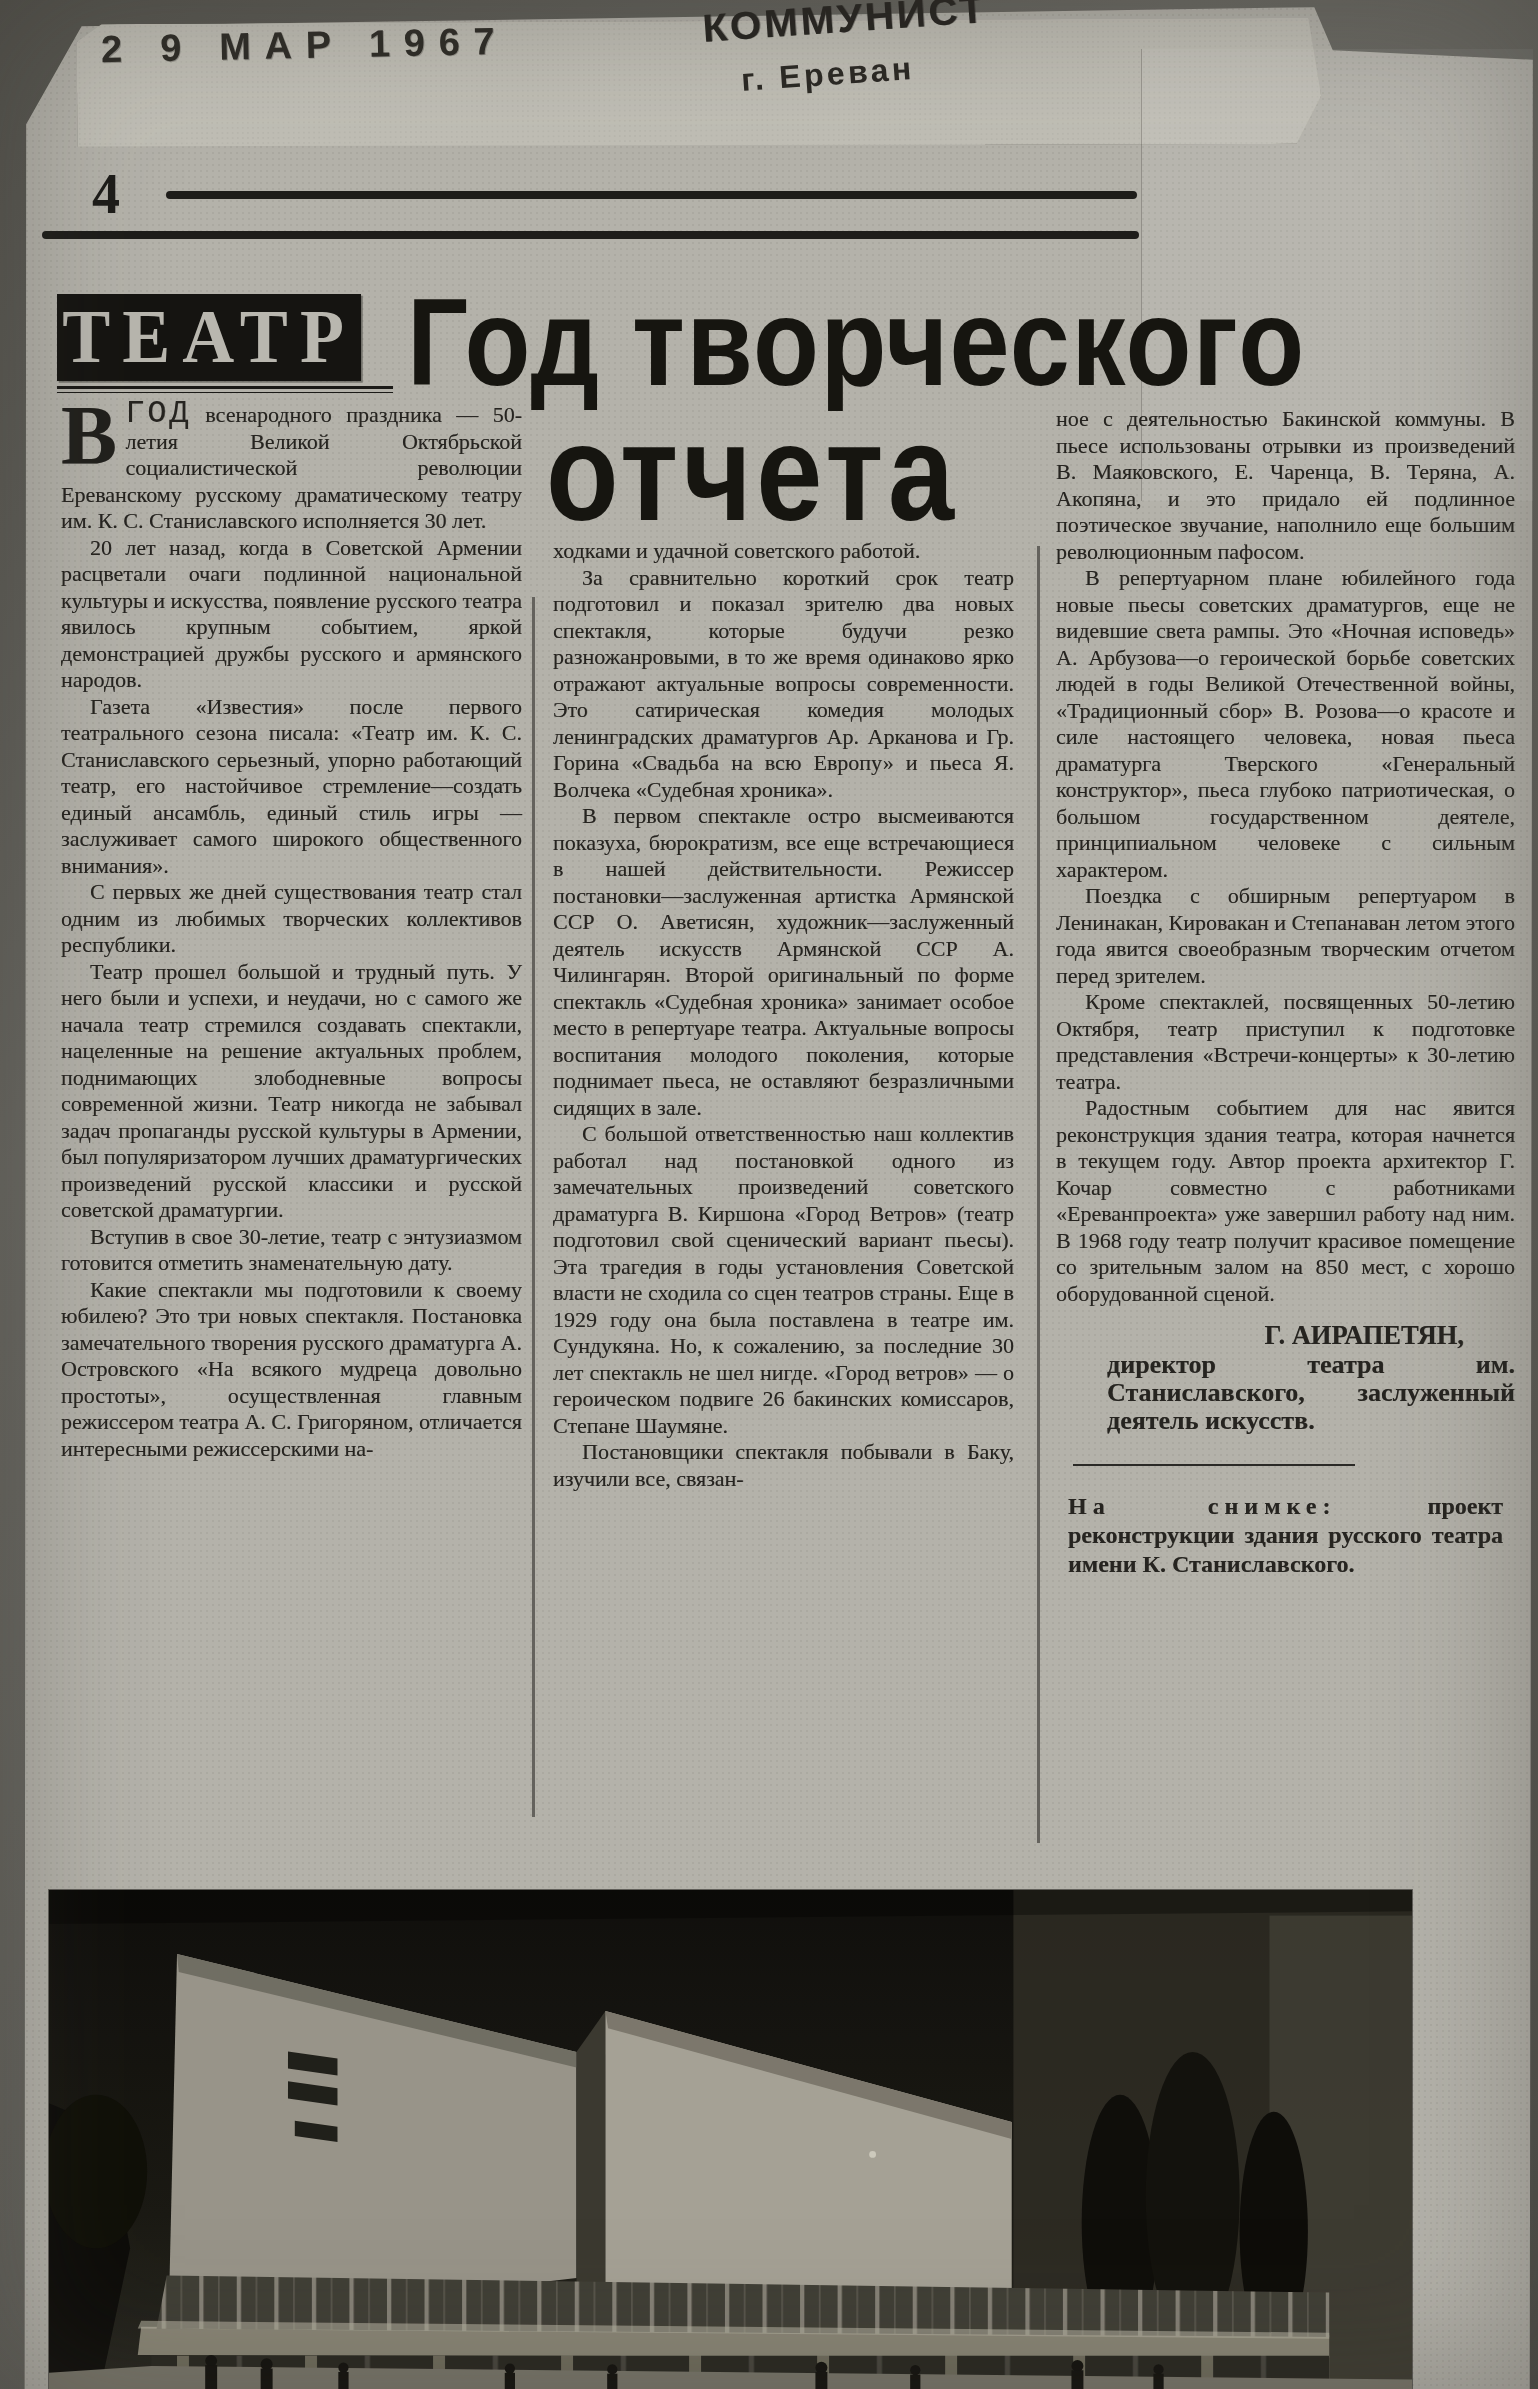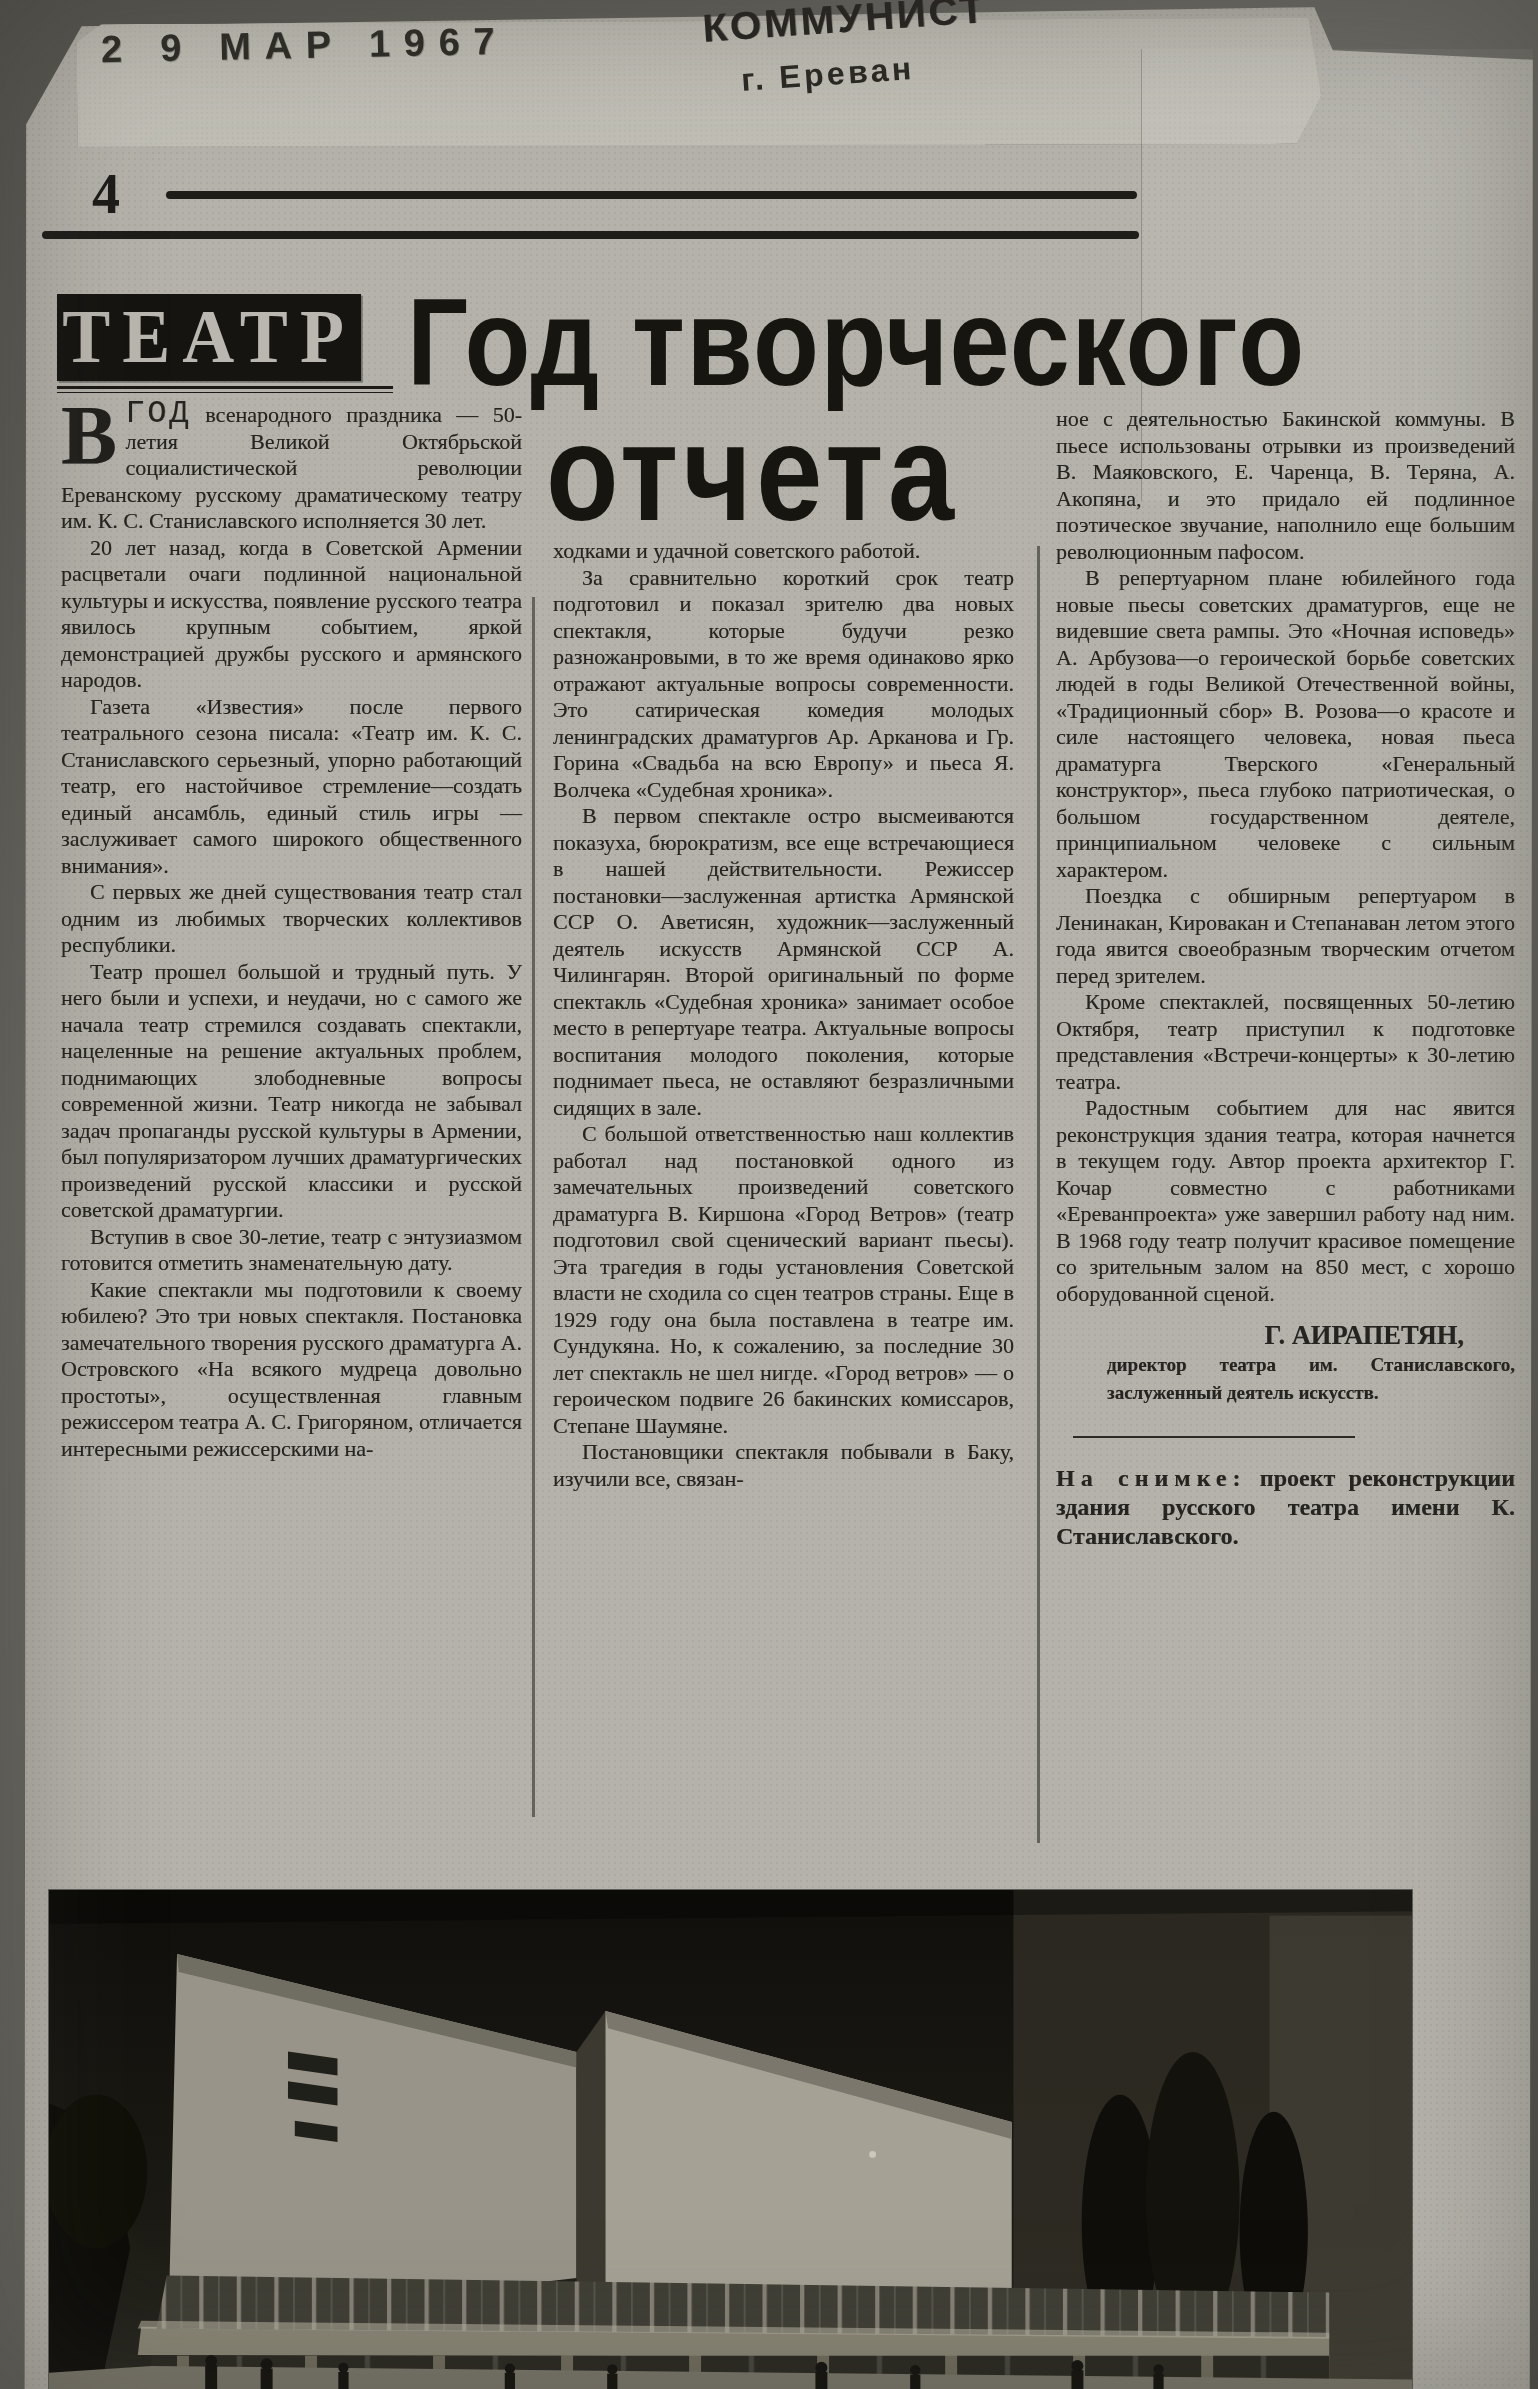--- a/index.html
+++ b/index.html
@@ -53,23 +53,23 @@
   .para{margin:0;text-indent:29px;}
   .para.flush{text-indent:0;}
   .dropcap-p{margin:0;text-indent:0;}
   .dropcap{float:left;font-size:84px;line-height:63px;font-weight:bold;padding:3.4px 8.5px 0 0;color:#21201c;}
   .leadcaps{font-size:32px;letter-spacing:2.6px;font-family:Liberation Mono, monospace;}
   .vrule{position:absolute;width:2.6px;background:rgba(35,33,29,.55);}
   .vrule1{left:532px;top:597px;height:1220px;}
   .vrule2{left:1037px;top:546px;height:1297px;}
   
   .byline-name{margin:15.4px 0 0 0;text-align:right;font-weight:bold;font-size:26.5px;padding-right:51px;}
-  .byline-role{margin:1.7px 0 0 51px;font-weight:bold;font-size:19px;line-height:28px;text-align:justify;}
+  .byline-role{margin:1.7px 0 0 51px;font-weight:bold;font-size:26px;line-height:28px;text-align:justify;}
   .divider{width:282px;height:2.6px;background:#2a2926;margin:29px 0 25.6px 17px;}
-  .caption{margin:0;font-weight:bold;font-size:24px;line-height:29px;text-align:justify;}
+  .caption{margin:12px;font-weight:bold;font-size:24px;line-height:29px;text-align:justify;}
   .caption .lead{letter-spacing:6px;}
   
   .photo{position:absolute;left:49px;top:1890px;width:1363px;height:499px;box-shadow:0 0 0 0.9px rgba(25,24,20,.6);}
   .photo svg{display:block;width:100%;height:100%;}
 </style>
 </head>
 <body>
 
 <div id="stage">
 

